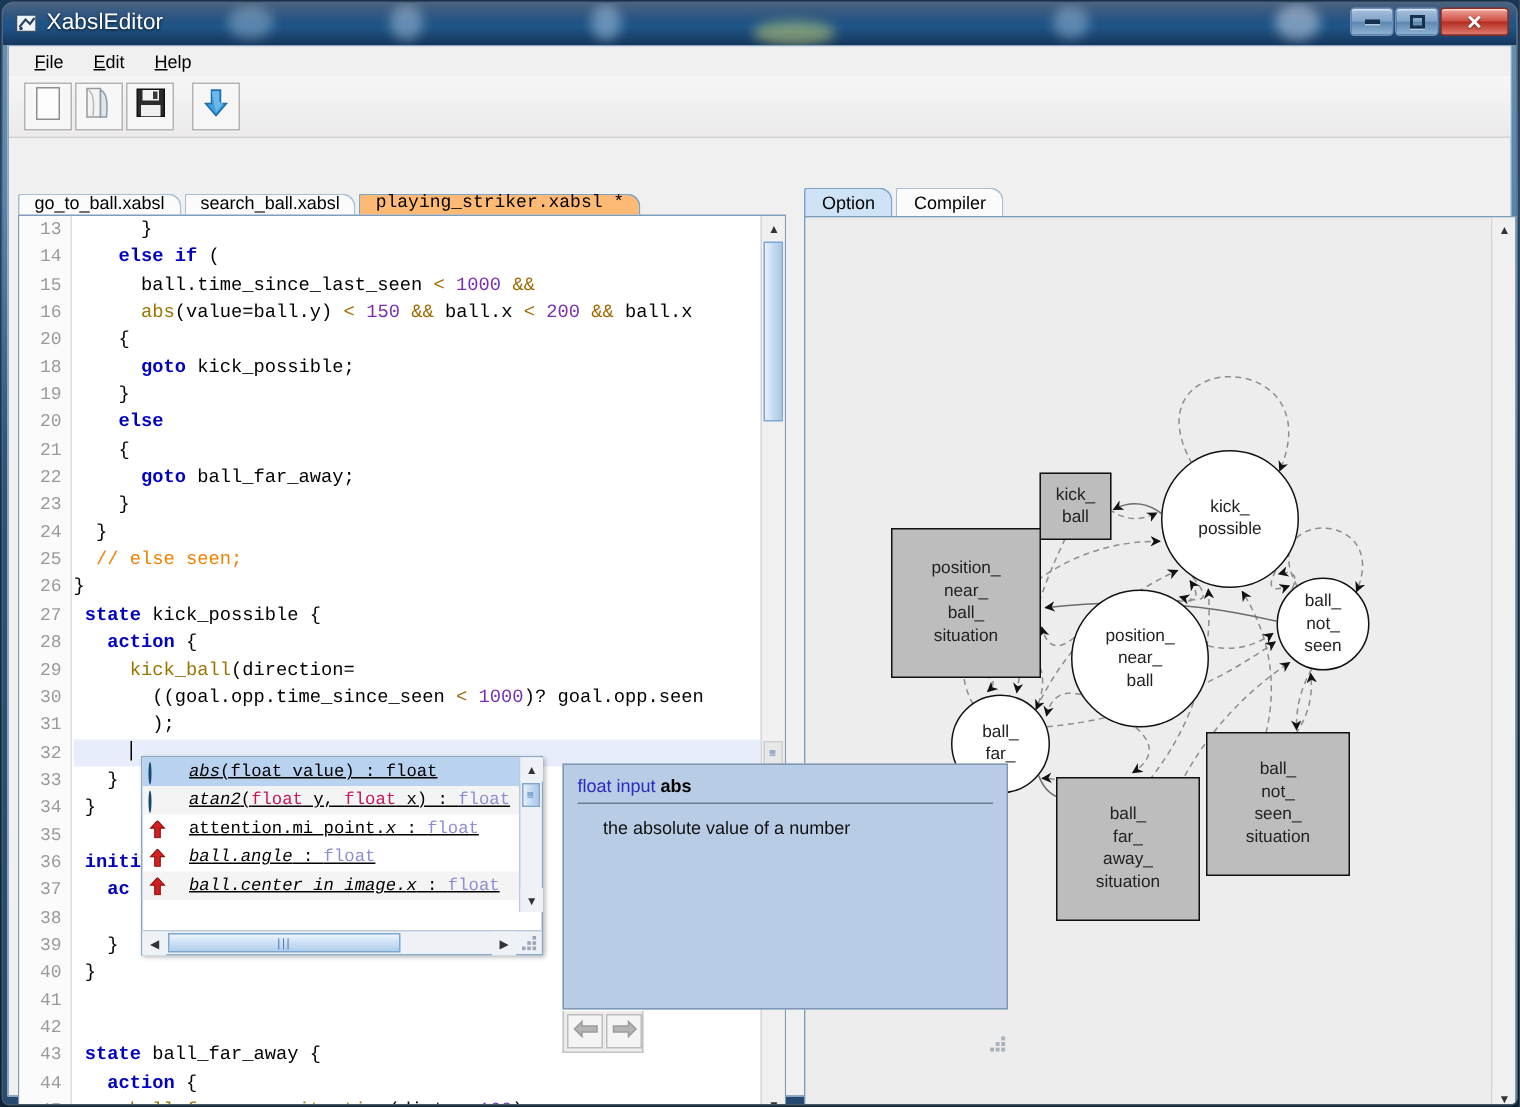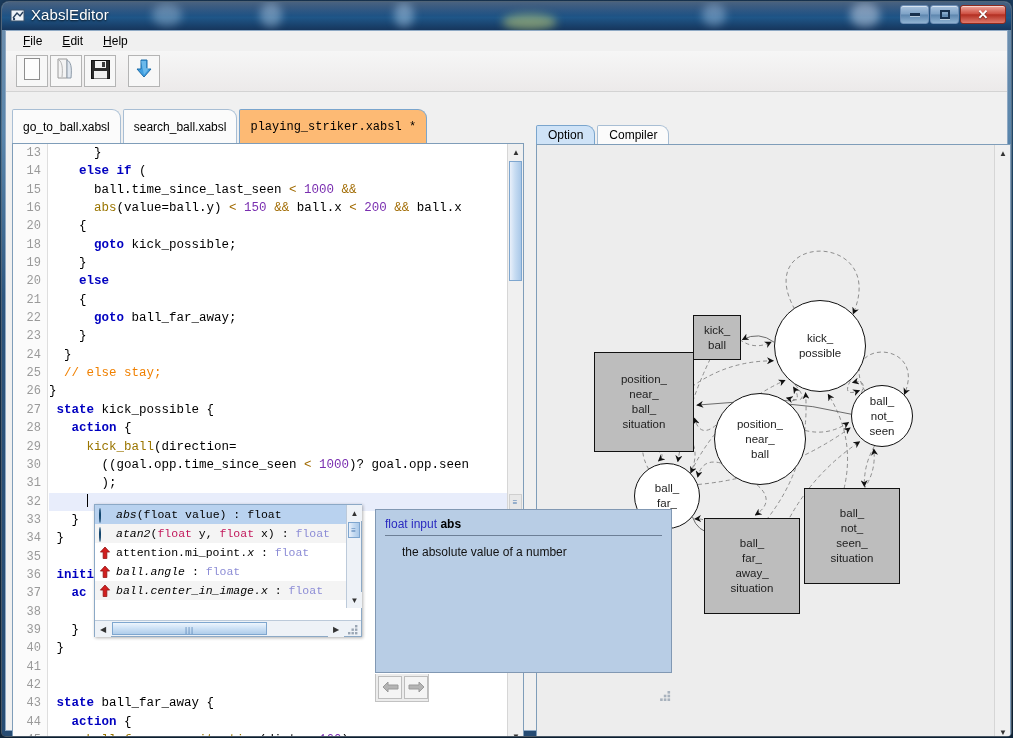--- a/index.html
+++ b/index.html
@@ -89,23 +89,23 @@
     margin-right:2px; position:relative;
   }
   .tbsep{ width:10px; }
 
   
   .tabstrip{
     position:absolute; left:6px; top:93px; width:510px; height:20px;
     display:flex; align-items:flex-end; gap:0px;
   }
   .etab{
-    height:35px; padding:0 10px; font-size:12px; color:#000;
+    height:15px; padding:0 10px; font-size:12px; color:#000;
     background:#fbfbfb; border:1px solid #a8bed4; border-bottom:none;
-    border-radius:2px 9px 0 0; display:flex;align-items:center;
+    border-radius:2px 9px 0 0; display:flex;align-items:flex-end;
     margin-right:2px; cursor:pointer; line-height:17px;
   }
   .etab.active{ background:#fdba74; border-color:#7aa5cd;font-family:Liberation Mono, monospace; }
 
   
   .editor-pane{
     position:absolute; left:6px; top:112px; width:512px; height:618px;
     border:1px solid #7f9db9; background:#fff;
   }
   .editor-inner{
@@ -162,23 +162,23 @@
   }
 
   
   .acpopup{
     position:absolute; left:88px; top:473px; width:268px; height:133px;
     background:#fff; border:1px solid #8ca9c6; box-shadow:1px 1px 3px rgba(0,0,0,.3);
     z-index:40;
   }
   .aclist{ position:absolute; left:0;top:0; right:15px; height:103px; overflow:hidden; }
   .acrow{
-    height:19px; display:flex; align-items:center; gap:5px; padding-left:4px;
+    height:19px; display:flex; align-items:center; gap:15px; padding-left:4px;
     font-family:"Liberation Mono","DejaVu Sans Mono",monospace; font-size:11.5px;
-    white-space:nowrap; cursor:pointer;
+    white-space:nowrap; cursor:pointer;text-decoration:underline;
   }
   .acrow.sel{ background:#b9d2ef; }
   .acrow.alt{ background:#f4f4f4; }
   .ac-ic{ width:12px;height:12px; flex:0 0 12px; position:relative; }
   .ic-fn{
     width:11px;height:11px;border-radius:50%;
     background:radial-gradient(circle at 35% 30%,#8fc2ef,#1d63a8 75%);
     border:1px solid #14476f; margin-top:1px;
   }
   .ic-up{ width:12px;height:12px; }
@@ -390,21 +390,21 @@
               <div class="cline"><span>      ball.time_since_last_seen </span><span class="op">&lt;</span><span> </span><span class="num">1000</span><span> </span><span class="op">&amp;&amp;</span></div>
               <div class="cline"><span>      </span><span class="fn">abs</span><span>(value=ball.y) </span><span class="op">&lt;</span><span> </span><span class="num">150</span><span> </span><span class="op">&amp;&amp;</span><span> ball.x </span><span class="op">&lt;</span><span> </span><span class="num">200</span><span> </span><span class="op">&amp;&amp;</span><span> ball.x</span></div>
               <div class="cline"><span>    {</span></div>
               <div class="cline"><span>      </span><span class="kw">goto</span><span> kick_possible;</span></div>
               <div class="cline"><span>    }</span></div>
               <div class="cline"><span>    </span><span class="kw">else</span></div>
               <div class="cline"><span>    {</span></div>
               <div class="cline"><span>      </span><span class="kw">goto</span><span> ball_far_away;</span></div>
               <div class="cline"><span>    }</span></div>
               <div class="cline"><span>  }</span></div>
-              <div class="cline"><span>  </span><span class="cmt">// else stay;</span></div>
+              <div class="cline"><span>  </span><span class="cmt">// else seen;</span></div>
               <div class="cline"><span>}</span></div>
               <div class="cline"><span> </span><span class="kw">state</span><span> kick_possible {</span></div>
               <div class="cline"><span>   </span><span class="kw">action</span><span> {</span></div>
               <div class="cline"><span>     </span><span class="fn">kick_ball</span><span>(direction=</span></div>
               <div class="cline"><span>       ((goal.opp.time_since_seen </span><span class="op">&lt;</span><span> </span><span class="num">1000</span><span>)? goal.opp.seen</span></div>
               <div class="cline"><span>       );</span></div>
               <div class="cline cur-line"><span>     </span><span class="caret"></span></div>
               <div class="cline"><span>   }</span></div>
               <div class="cline"><span> }</span></div>
               <div class="cline"><span></span></div>

